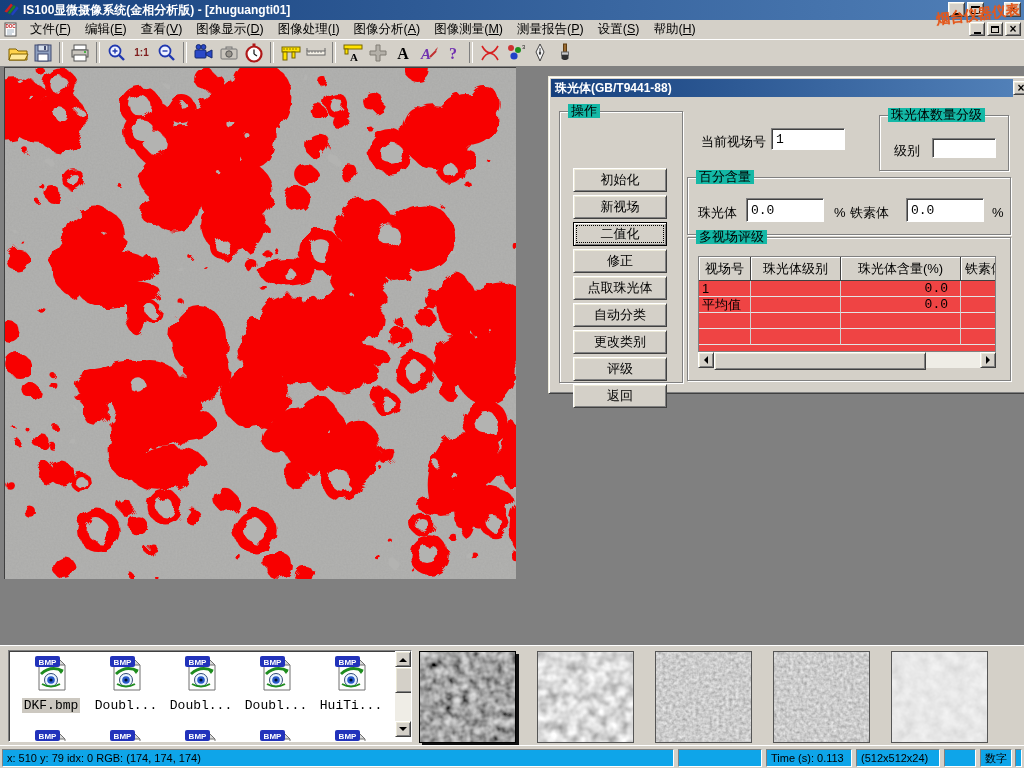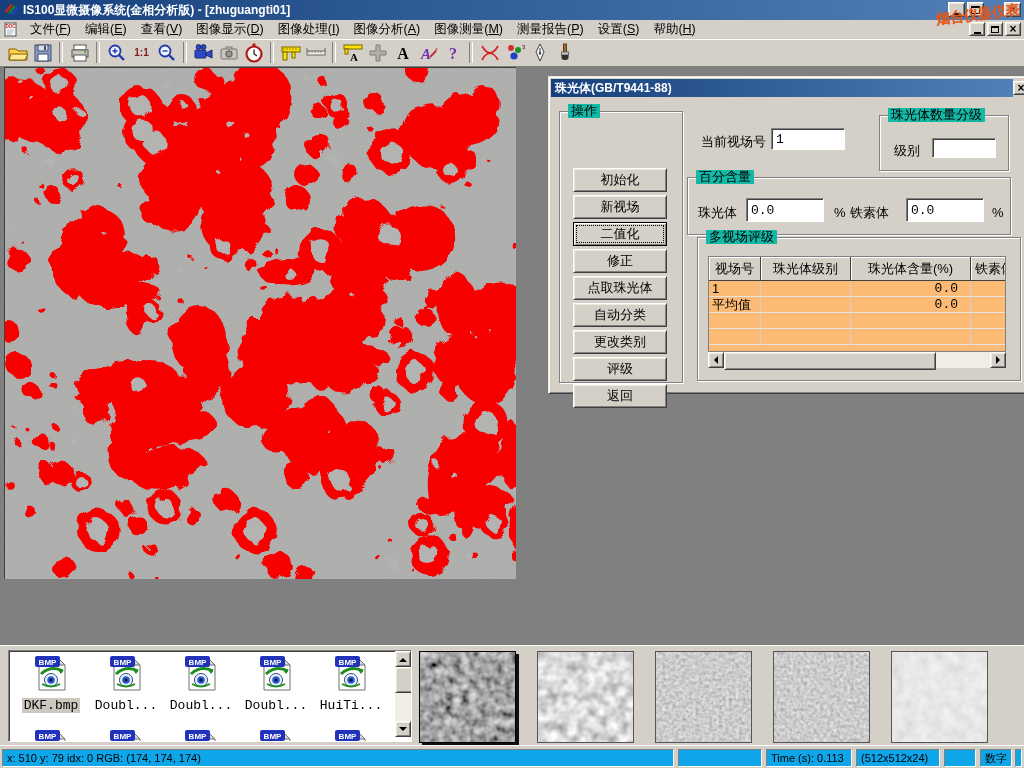--- a/index.html
+++ b/index.html
@@ -704,23 +704,23 @@
   <div class="group" style="left:138px;top:100px;width:322px;height:56px;">
     <span class="glabel">百分含量</span>
     <span class="dlabel" style="position:absolute;left:10px;top:26px;">珠光体</span>
     <div class="dinput in" style="position:absolute;left:58px;top:20px;width:78px;height:24px;">0.0</div>
     <span class="dlabel" style="position:absolute;left:146px;top:27px;">%</span>
     <span class="dlabel" style="position:absolute;left:162px;top:26px;">铁素体</span>
     <div class="dinput in" style="position:absolute;left:218px;top:20px;width:78px;height:24px;">0.0</div>
     <span class="dlabel" style="position:absolute;left:304px;top:27px;">%</span>
   </div>
 
-  <div class="group" style="left:148px;top:160px;width:322px;height:142px;">
+  <div class="group" style="left:138px;top:160px;width:322px;height:142px;">
     <span class="glabel">多视场评级</span>
-    <div style="position:absolute;left:10px;top:18px;width:298px;height:96px;background:#fdba74;border:1px solid #808080;box-sizing:border-box;overflow:hidden;">
+    <div style="position:absolute;left:10px;top:18px;width:298px;height:96px;background:#ef4444;border:1px solid #808080;box-sizing:border-box;overflow:hidden;">
       <div class="ghead">
         <div class="hcell c0" style="padding:0;">视场号</div>
         <div class="hcell c1">珠光体级别</div>
         <div class="hcell c2 hc2" style="font-family:'Liberation Sans',sans-serif;">珠光体含量(%)</div>
         <div class="hcell c3" style="justify-content:flex-start;padding-left:4px;">铁素体含量(%)</div>
       </div>
       <div class="grow">
         <div class="cell c0">1</div>
         <div class="cell c1"></div>
         <div class="cell c2">0.0</div>

